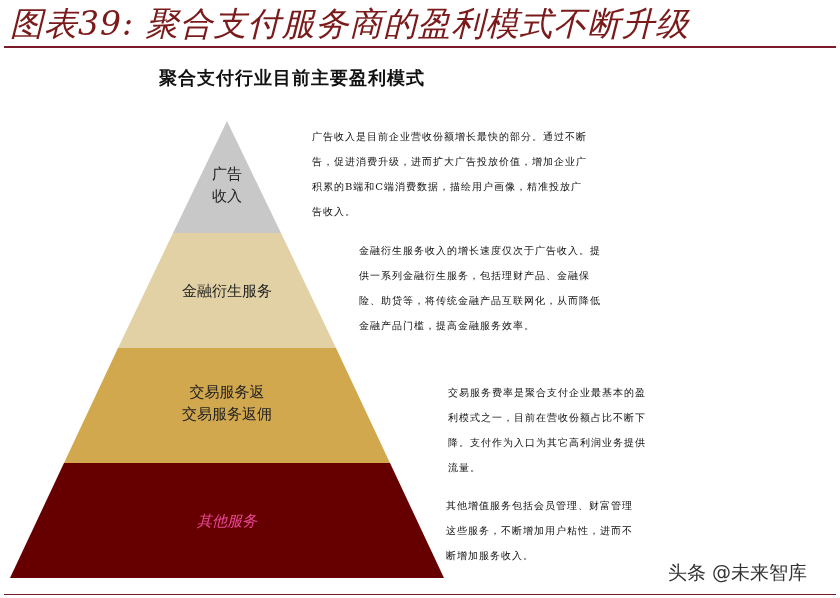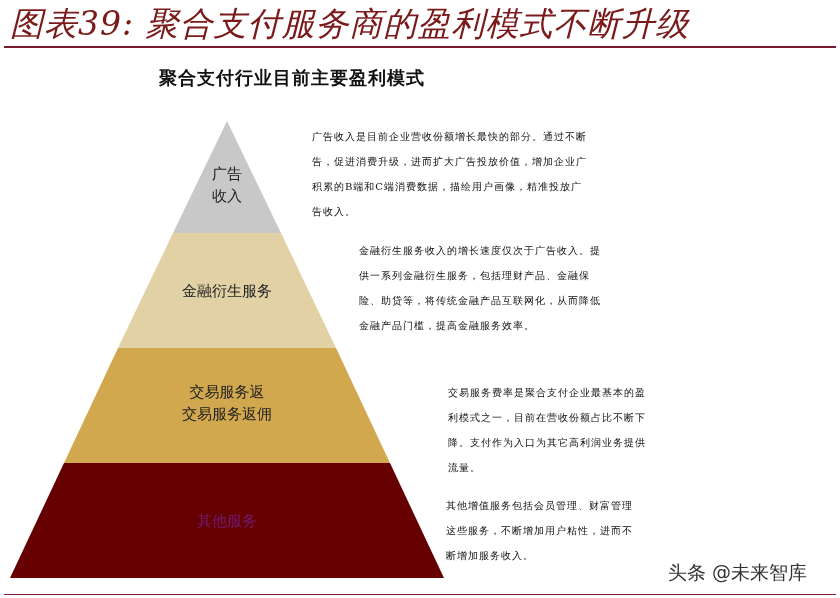--- a/index.html
+++ b/index.html
@@ -30,21 +30,21 @@
   <div>广告</div>
   <div>收入</div>
 </div>
 <div class="layer-label" style="left:147px;top:280px;width:160px;">
   <div>金融衍生服务</div>
 </div>
 <div class="layer-label" style="left:137px;top:381px;width:180px;">
   <div>交易服务返</div>
   <div>交易服务返佣</div>
 </div>
-<div class="layer-label" style="left:147px;top:510px;width:160px;color:#701a75;">
+<div class="layer-label" style="left:147px;top:510px;width:160px;color:#ec4899;font-style:italic;">
   <div>其他服务</div>
 </div>
 
 <div class="desc" style="left:312px;top:124px;">
   <div>广告收入是目前企业营收份额增长最快的部分。通过不断</div>
   <div>告，促进消费升级，进而扩大广告投放价值，增加企业广</div>
   <div>积累的B端和C端消费数据，描绘用户画像，精准投放广</div>
   <div>告收入。</div>
 </div>
 <div class="desc" style="left:359px;top:238px;">

